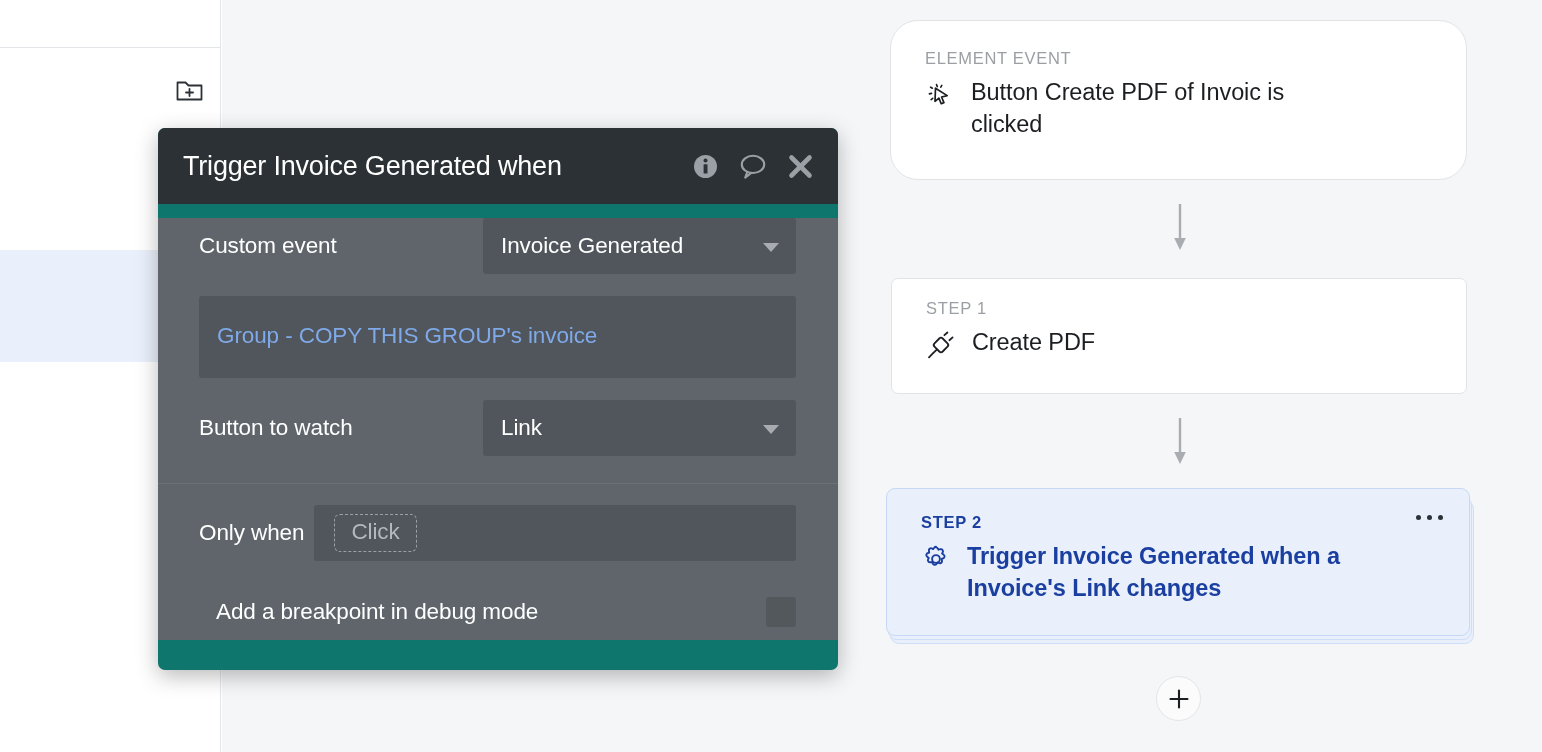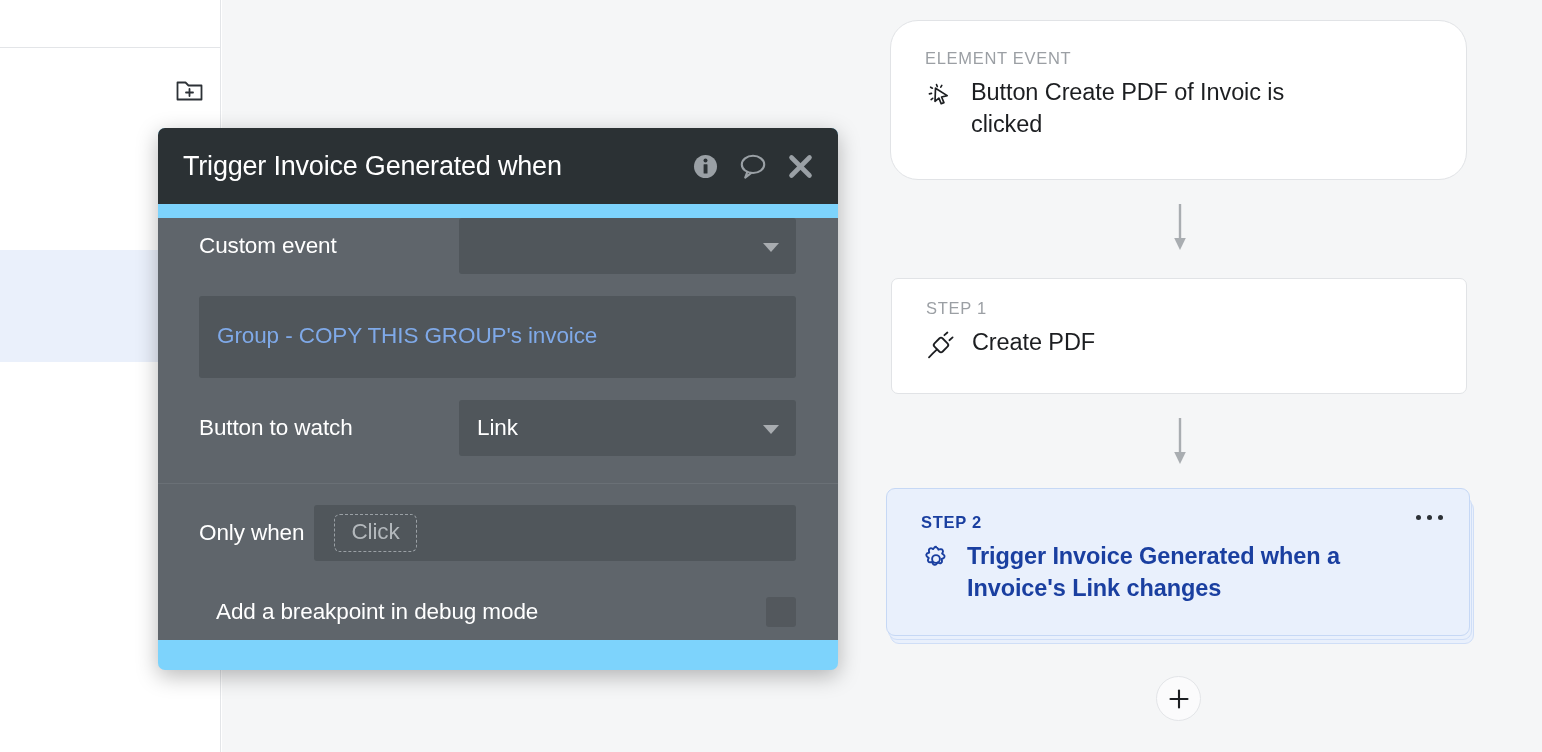--- a/index.html
+++ b/index.html
@@ -185,21 +185,21 @@
 
   
   .modal {
     position: absolute;
     left: 158px; top: 128px;
     width: 680px;
     height: 542px;
     border-radius: 7px;
     box-shadow: 0 6px 22px rgba(0,0,0,0.28);
     overflow: hidden;
-    background: #7dd3fc;
+    background: #0f766e;
   }
   .modal-header {
     height: 76px;
     background: #2b3134;
     display: flex;
     align-items: center;
     padding: 0 24px 0 25px;
   }
   .modal-title {
     flex: 1;
@@ -218,20 +218,21 @@
   .modal-body {
     background: #5f656b;
     padding: 0;
   }
 
   .field-row {
     display: flex;
     align-items: center;
     padding: 0 42px 0 41px;
     min-height: 50px;
+    gap: 24px;
   }
   .field-label {
     color: #ffffff;
     font-size: 22.5px;
     font-weight: 400;
     width: 260px;
     flex: 0 0 260px;
     letter-spacing: -0.1px;
   }
   .field-ctl {
@@ -458,20 +459,21 @@
           </svg>
         </span>
       </div>
     </div>
 
     <div class="modal-body">
 
       <div class="field-row" style="margin-top:14px;">
         <div class="field-label">Custom event</div>
         <div class="field-ctl field-ctl-h">
+          <span class="field-ctl-text">Invoice Generated</span>
           <span class="caret"></span>
         </div>
       </div>
 
       <div class="field-row" style="margin-top:22px;">
         <div class="field-ctl field-ctl-multi">
           <span class="field-ctl-link">Group - COPY THIS GROUP's invoice</span>
         </div>
       </div>
 

